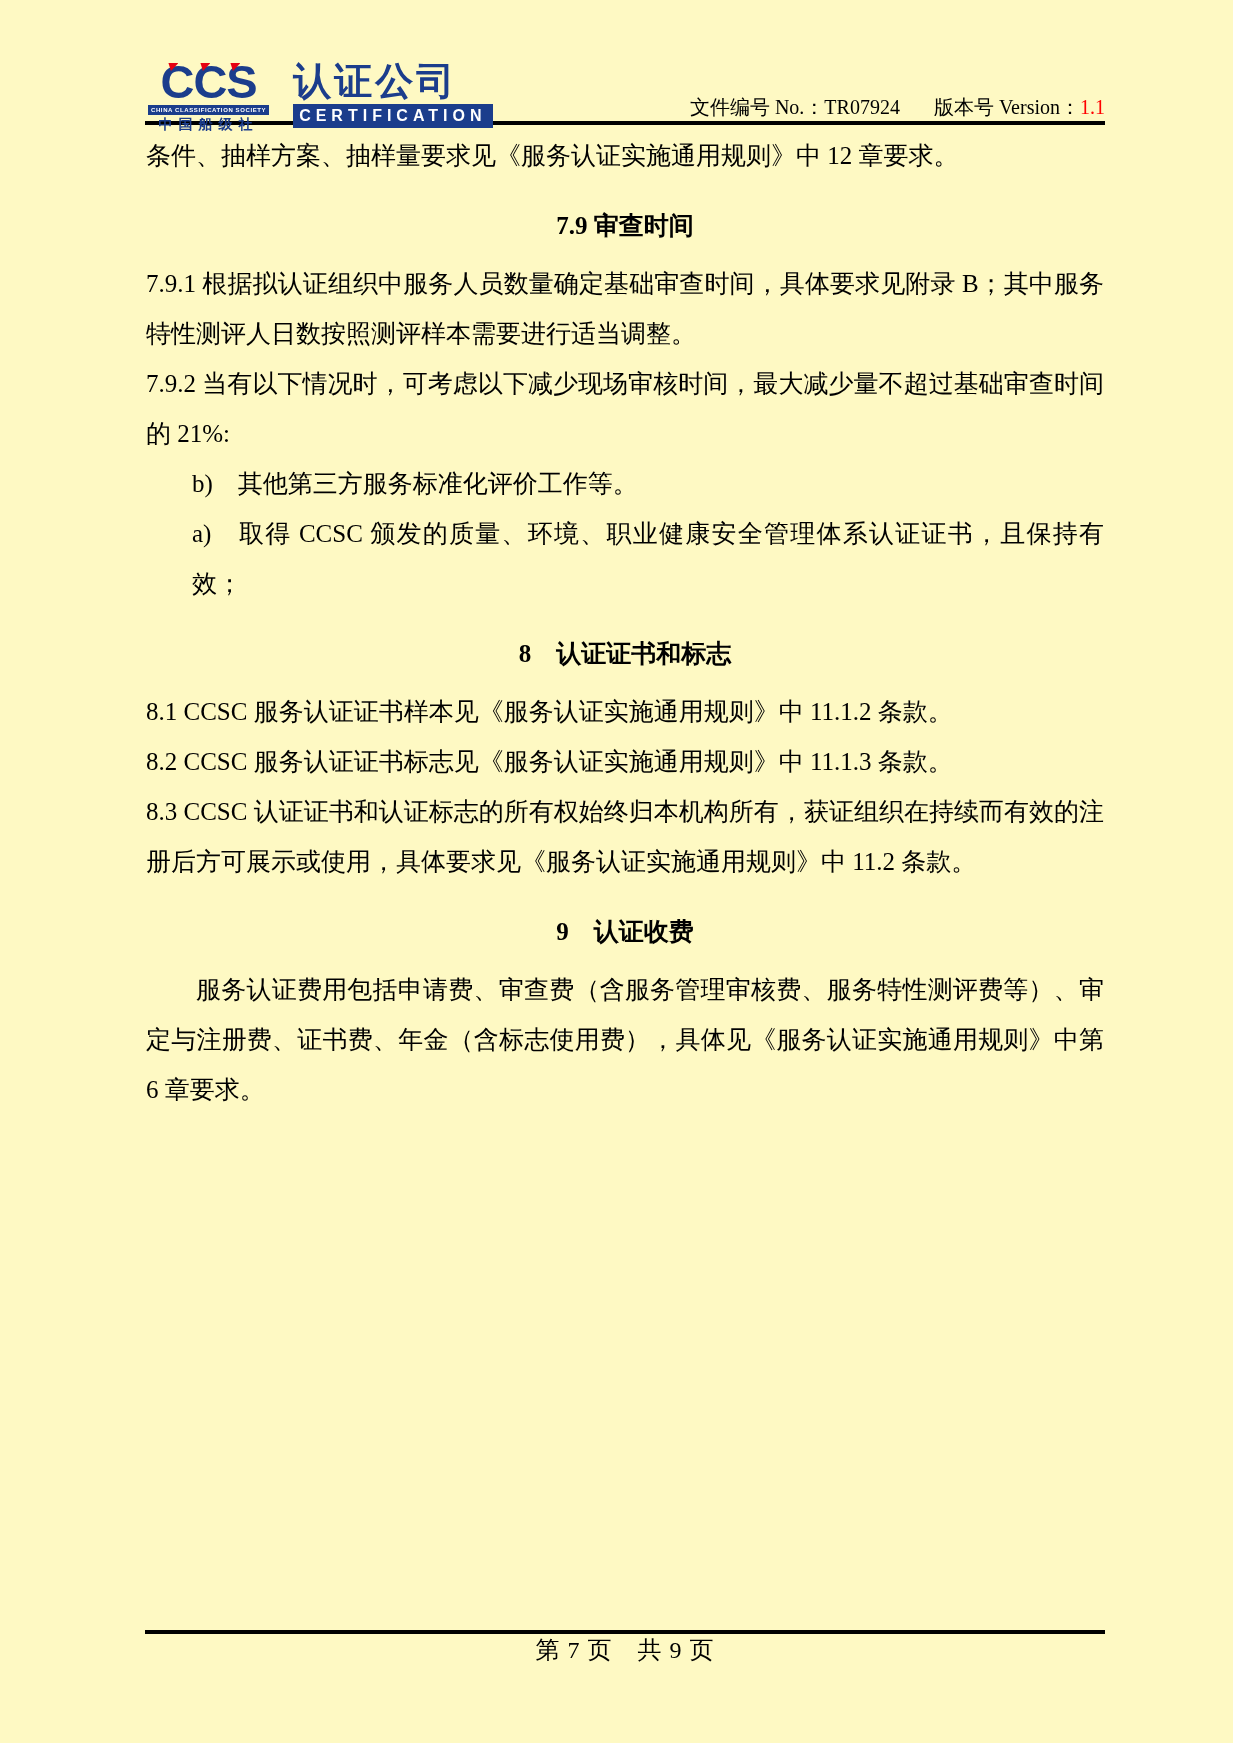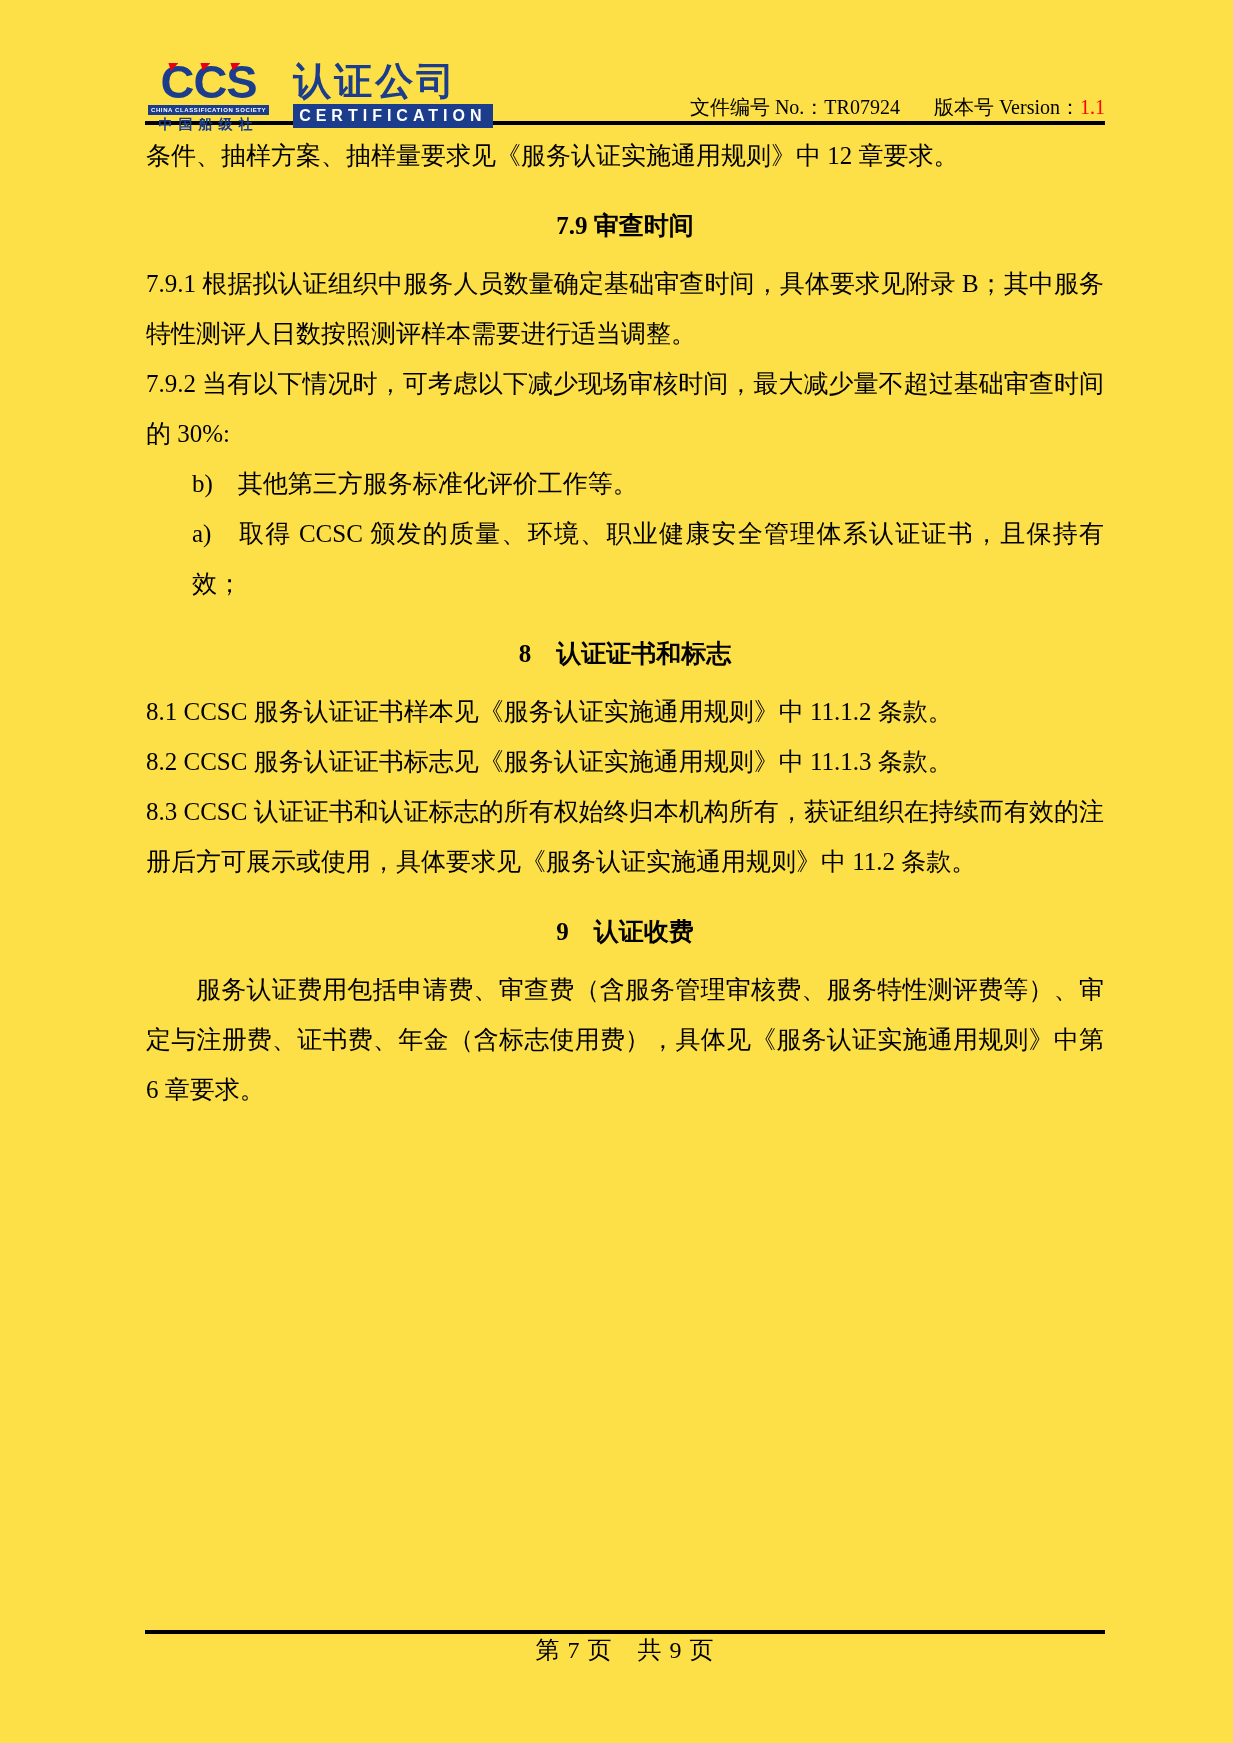--- a/index.html
+++ b/index.html
@@ -1,17 +1,17 @@
 <!DOCTYPE html>
 <html><head>
 <meta charset="utf-8">
 <style>
   html,body { margin:0; padding:0; background:#ffffff; }
   .page {
-    position:relative; width:1233px; height:1743px; background:#fde047;
+    position:relative; width:1233px; height:1743px; background:#fef9c3;
     font-family:"Liberation Serif","DejaVu Serif",serif; color:#000000;
     overflow:hidden;
   }
 
   
   .header {
     position:absolute; left:145px; top:0; width:960px; height:121px;
     border-bottom:4px solid #000000;
   }
   .logo { position:absolute; left:3px; top:62px; display:flex; align-items:flex-start; }
@@ -86,21 +86,21 @@
     </div>
     <div class="header-meta">
       <span>文件编号 No.：TR07924</span><span class="sep"></span><span>版本号 Version：</span><span class="version-value">1.1</span>
     </div>
   </div>
 
   <div class="content">
     <p class="para">条件、抽样方案、抽样量要求见《服务认证实施通用规则》中 12 章要求。</p>
     <p class="heading">7.9 审查时间</p>
     <p class="para">7.9.1 根据拟认证组织中服务人员数量确定基础审查时间，具体要求见附录 B；其中服务特性测评人日数按照测评样本需要进行适当调整。</p>
-    <p class="para">7.9.2 当有以下情况时，可考虑以下减少现场审核时间，最大减少量不超过基础审查时间的 30%:</p>
+    <p class="para">7.9.2 当有以下情况时，可考虑以下减少现场审核时间，最大减少量不超过基础审查时间的 21%:</p>
     <p class="para list-item">b)　其他第三方服务标准化评价工作等。</p>
     <p class="para list-item">a)　取得 CCSC 颁发的质量、环境、职业健康安全管理体系认证证书，且保持有效；</p>
     <p class="heading">8　认证证书和标志</p>
     <p class="para">8.1 CCSC 服务认证证书样本见《服务认证实施通用规则》中 11.1.2 条款。</p>
     <p class="para">8.2 CCSC 服务认证证书标志见《服务认证实施通用规则》中 11.1.3 条款。</p>
     <p class="para">8.3 CCSC 认证证书和认证标志的所有权始终归本机构所有，获证组织在持续而有效的注册后方可展示或使用，具体要求见《服务认证实施通用规则》中 11.2 条款。</p>
     <p class="heading">9　认证收费</p>
     <p class="para indent2">服务认证费用包括申请费、审查费（含服务管理审核费、服务特性测评费等）、审定与注册费、证书费、年金（含标志使用费），具体见《服务认证实施通用规则》中第 6 章要求。</p>
   </div>
 

